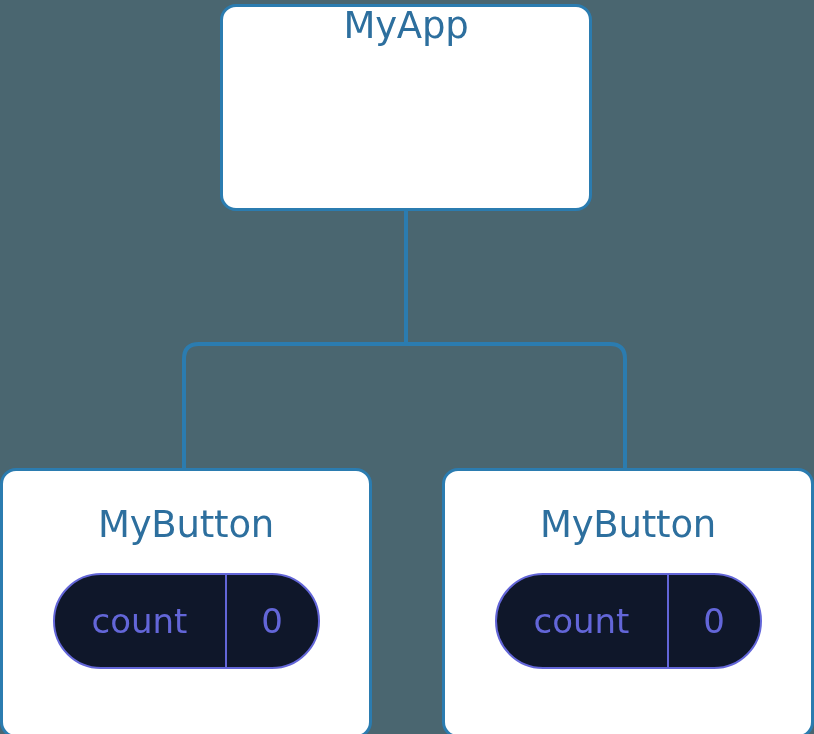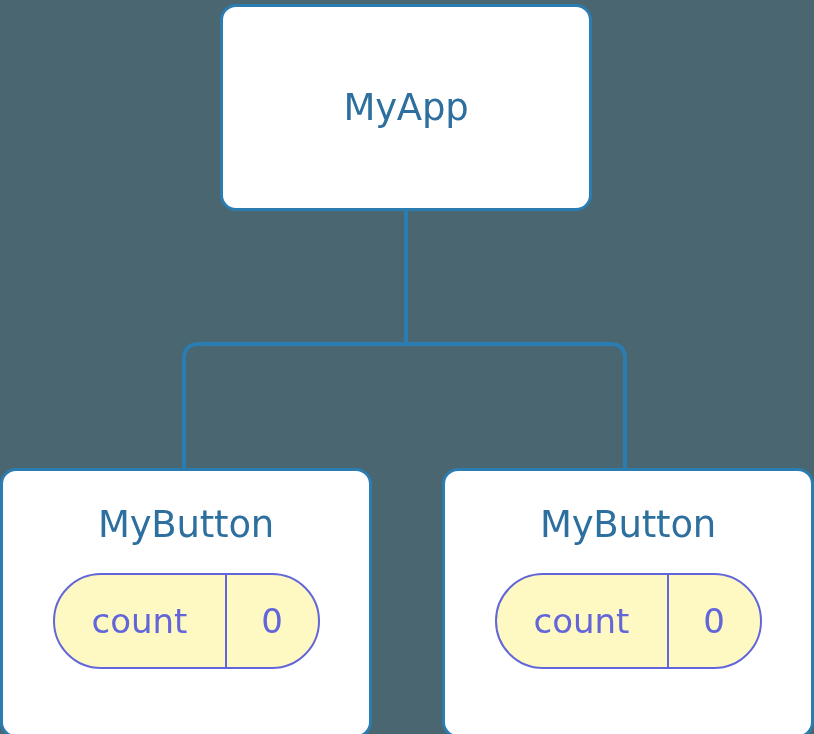--- a/index.html
+++ b/index.html
@@ -45,21 +45,20 @@
     letter-spacing: -0.2px;
     line-height: 1;
     white-space: nowrap;
   }
   
   #node-root {
     left: 220px;
     top: 4px;
     width: 372px;
     height: 207px;
-    justify-content: center;
   }
   
   .child-card {
     top: 468px;
     width: 372px;
     height: 270px;
     justify-content: flex-start;
   }
   #node-child-0 { left: 0px; }
   #node-child-1 { left: 442px; }
@@ -68,21 +67,21 @@
   }
   
   .state-pill {
     position: relative;
     margin-top: 30px;
     height: 96px;
     width: 267px;
     border: 2px solid #6366d8;
     border-radius: 48px;
     box-sizing: border-box;
-    background: #fef9c3;
+    background: #0f172a;
     display: flex;
     align-items: stretch;
   }
   .pill-key,
   .pill-val {
     display: flex;
     align-items: center;
     justify-content: center;
     color: #6366d8;
     font-size: 34px;

